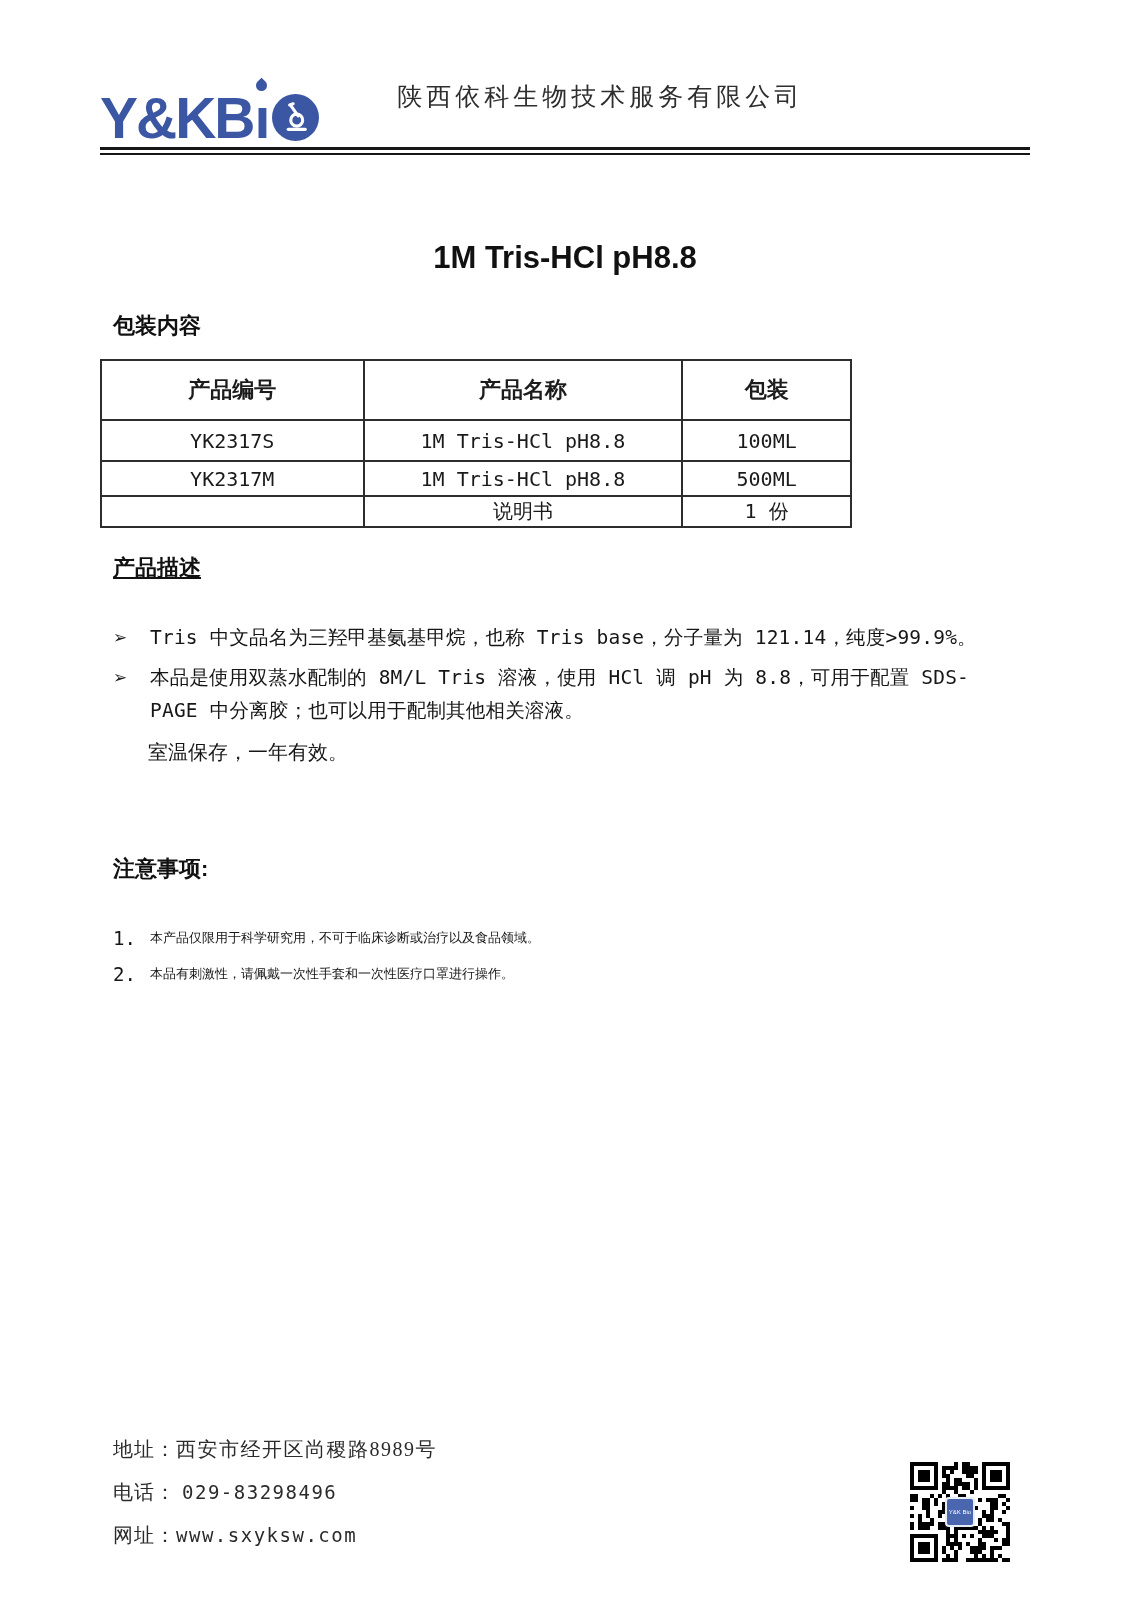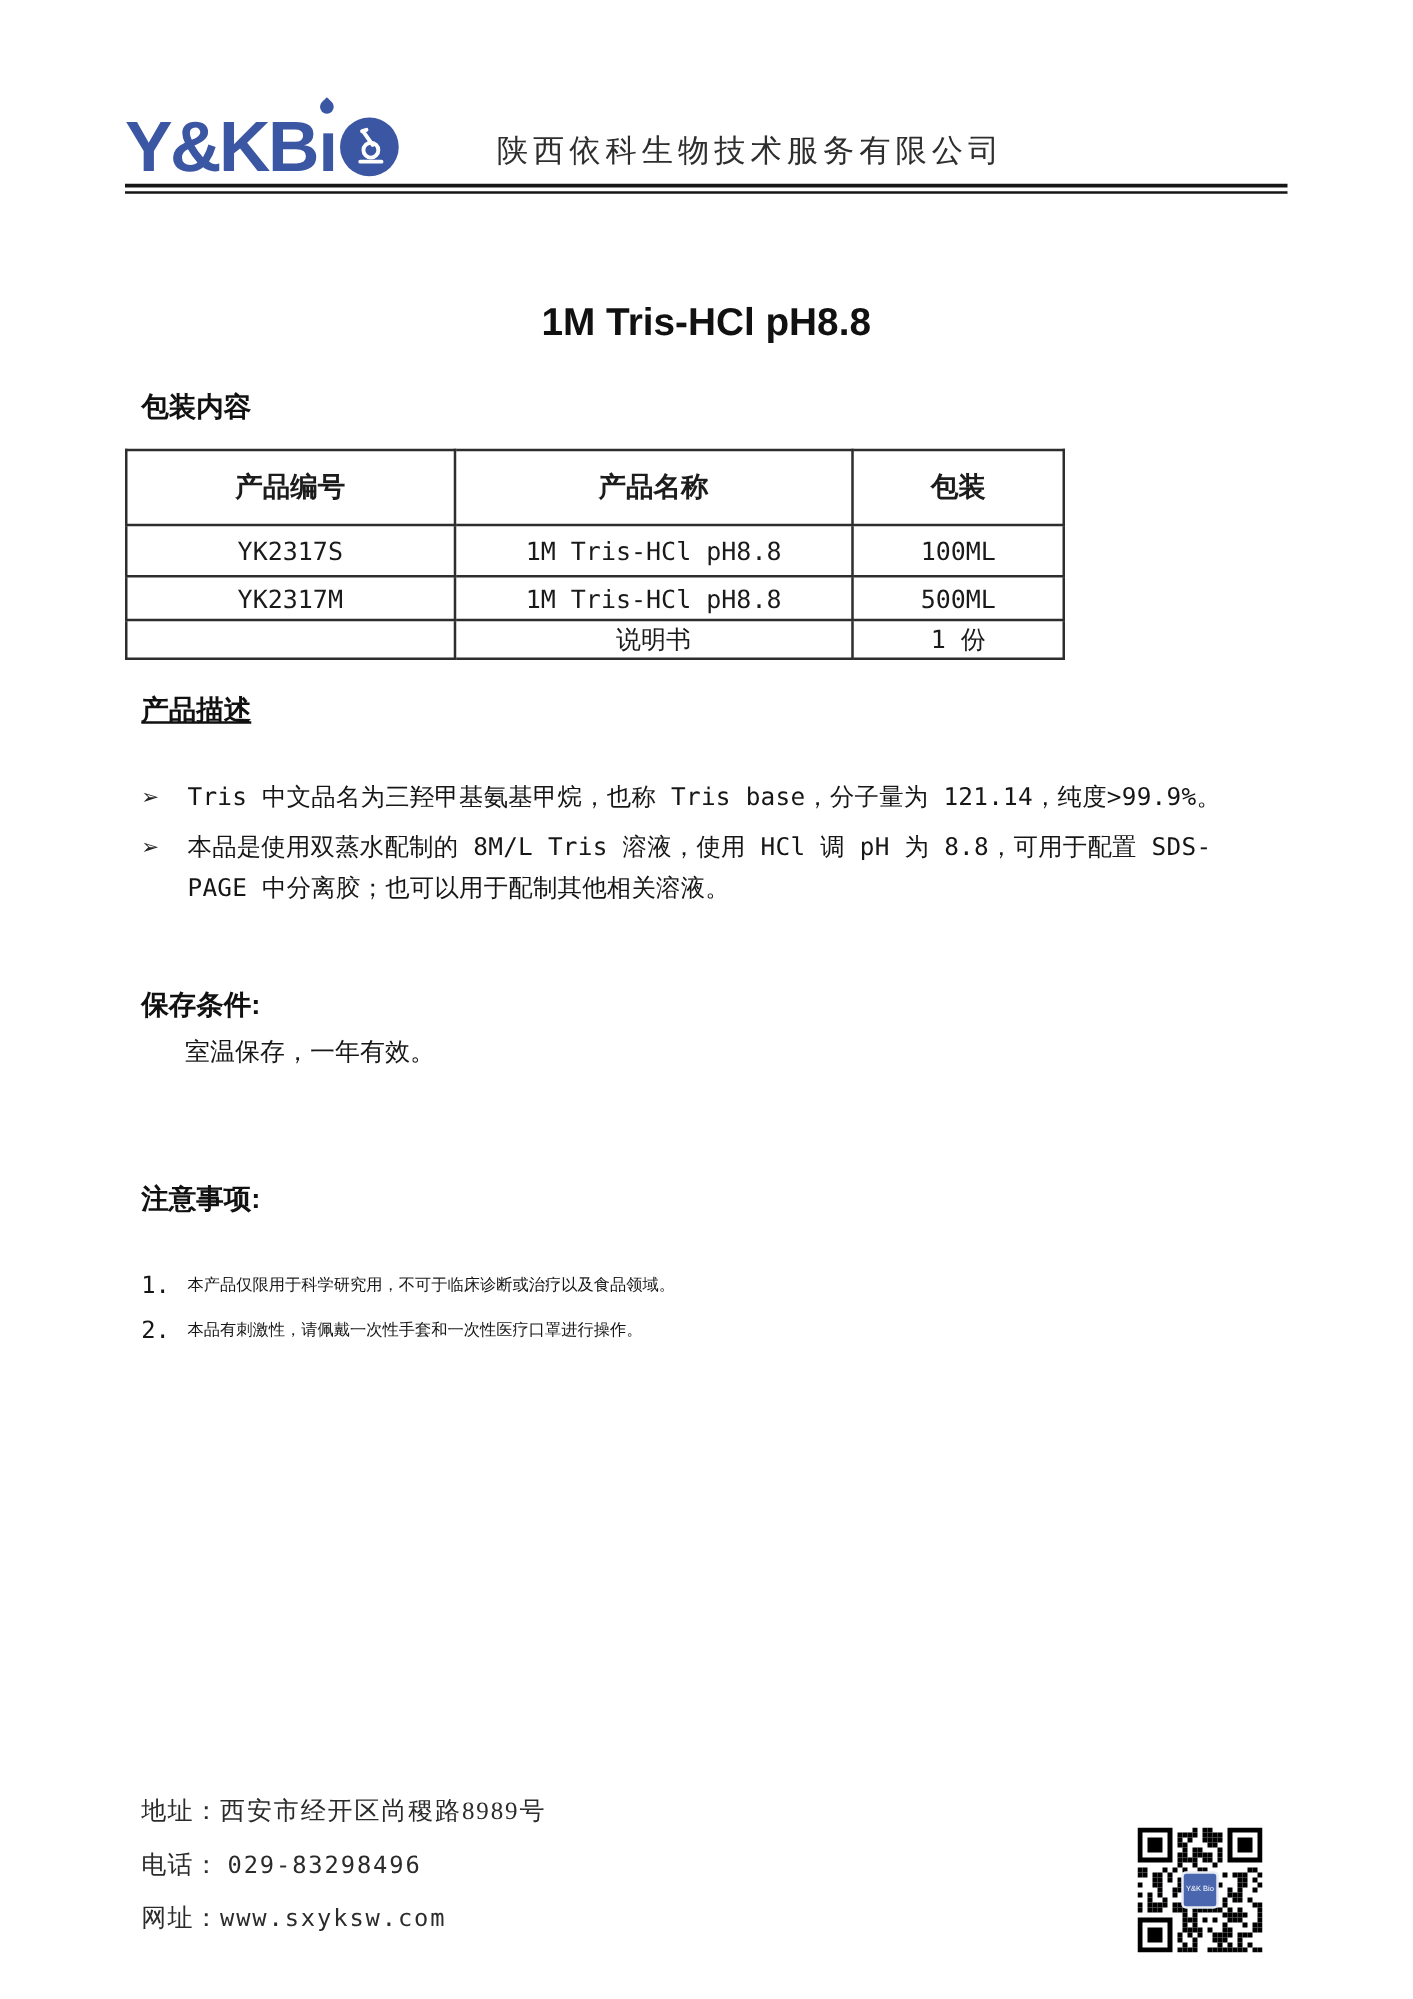--- a/index.html
+++ b/index.html
@@ -7,21 +7,21 @@
     position:relative;
     width:1130px;height:1599px;
     background:#fff;
     overflow:hidden;
     color:#1c1c1c;
     font-family:"Liberation Sans",sans-serif;
   }
   .content{padding:0 100px;}
 
   
-  .logo-row{display:flex;align-items:flex-end;padding-top:80px;margin-bottom:5px;}
+  .logo-row{display:flex;padding-top:80px;margin-bottom:5px;}
   .logo{display:flex;align-items:flex-end;color:#3b56a3;}
   .logo-text{
     font-family:"Liberation Sans",sans-serif;
     font-weight:bold;font-size:57px;line-height:48px;letter-spacing:-2px;
   }
   .logo-i{display:inline-flex;flex-direction:column;align-items:center;margin:0 1px;}
   .logo-drop{
     width:11px;height:11px;background:#3b56a3;
     border-radius:0 50% 50% 50%;transform:rotate(45deg);
     margin-bottom:3px;
@@ -192,21 +192,20 @@
       <div class="bullet">
         <span class="bullet-marker">➢</span>
         <span class="bullet-text">Tris 中文品名为三羟甲基氨基甲烷，也称 Tris base，分子量为 121.14，纯度&gt;99.9%。</span>
       </div>
       <div class="bullet">
         <span class="bullet-marker">➢</span>
         <span class="bullet-text">本品是使用双蒸水配制的 8M/L Tris 溶液，使用 HCl 调 pH 为 8.8，可用于配置 SDS-PAGE 中分离胶；也可以用于配制其他相关溶液。</span>
       </div>
     </div>
 
-    <div class="sec-heading h-store">保存条件:</div>
     <div class="storage-text">室温保存，一年有效。</div>
 
     <div class="sec-heading h-note">注意事项:</div>
     <div class="notes">
       <div class="note-item">
         <span class="note-num">1.</span>
         <span class="note-text">本产品仅限用于科学研究用，不可于临床诊断或治疗以及食品领域。</span>
       </div>
       <div class="note-item">
         <span class="note-num">2.</span>

